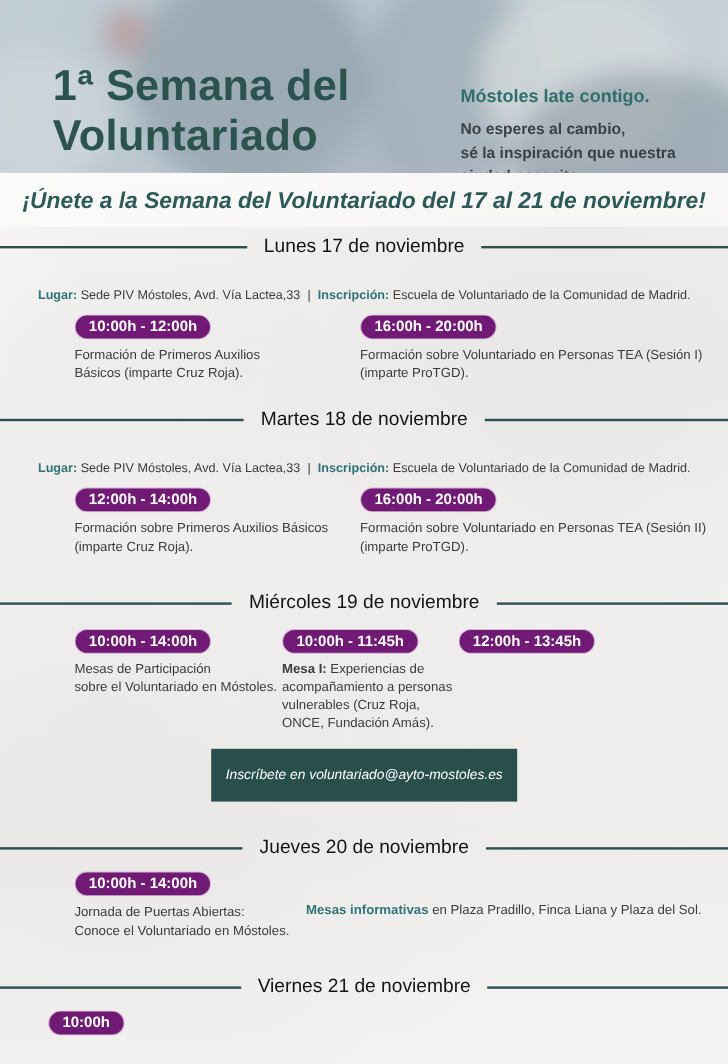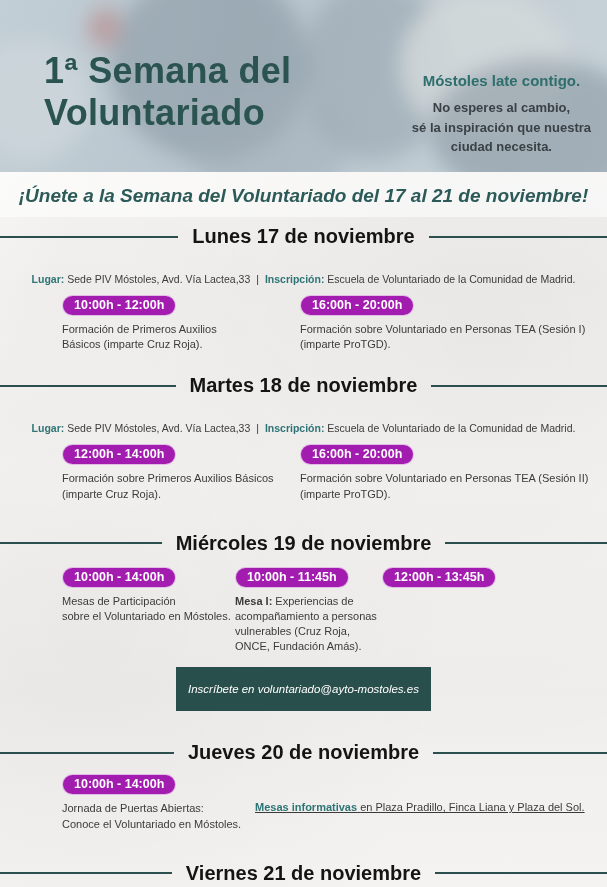--- a/index.html
+++ b/index.html
@@ -7,56 +7,56 @@
     width:607px;height:887px;overflow:hidden;
     font-family:"Liberation Sans",sans-serif;
     color:#3b3b3b;
     background:
       linear-gradient(115deg, rgba(255,255,255,.55) 0%, rgba(255,255,255,0) 18%),
       radial-gradient(ellipse at 80% 38%, rgba(0,0,0,.035), transparent 55%),
       radial-gradient(ellipse at 15% 70%, rgba(0,0,0,.03), transparent 50%),
       linear-gradient(180deg,#f7f6f4 0%,#f0efed 32%,#f5f4f2 55%,#efeeec 78%,#f4f3f1 100%);
   }
   
-  .header{position:relative;height:172px;overflow:hidden;background:linear-gradient(100deg,#ccd4da 0%,#b4c0c9 40%,#c8d0d6 70%,#d4dade 100%);}
+  .header{position:relative;height:144px;overflow:hidden;background:linear-gradient(100deg,#ccd4da 0%,#b4c0c9 40%,#c8d0d6 70%,#d4dade 100%);}
   .ph{position:absolute;border-radius:50%;filter:blur(10px);}
   .ph1{width:200px;height:190px;left:110px;top:-30px;background:#5f6e7a;opacity:.55;}
   .ph2{width:150px;height:180px;left:300px;top:-20px;background:#6b7884;opacity:.45;}
   .ph3{width:170px;height:150px;left:400px;top:-10px;background:#e9e7e3;opacity:.85;}
   .ph4{width:220px;height:140px;left:430px;top:60px;background:#4e5d6a;opacity:.5;}
   .ph5{width:120px;height:120px;left:-30px;top:40px;background:#dfe2e4;opacity:.8;}
   .ph6{width:34px;height:40px;left:88px;top:8px;background:#b5463c;opacity:.55;}
   .ph7{width:160px;height:110px;left:190px;top:90px;background:#8d99a3;opacity:.5;}
   .header-veil{position:absolute;inset:0;background:rgba(183,199,209,.45);}
   .title{position:absolute;left:44px;top:50px;z-index:3;font-size:36px;line-height:1.17;font-weight:bold;color:#2b5450;letter-spacing:.3px;}
-  .tag-box{position:absolute;right:16px;top:72px;z-index:3;text-align:center;}
+  .tag-box{position:absolute;right:44px;top:72px;z-index:3;text-align:left;}
   .tagline{font-size:15px;font-weight:bold;color:#2e6f6d;margin:0 0 9px;}
   .subtitle{font-size:13px;font-weight:bold;color:#3a4146;line-height:1.5;margin:0;white-space:pre-line;}
   
   .banner-wrap{padding:13px 10px 10px;text-align:center;background:rgba(255,255,255,.55);}
   .banner{font-size:19px;font-weight:bold;font-style:italic;color:#2c5a58;}
   
-  .day-head{display:flex;align-items:center;gap:14px;font-size:20px;font-weight:bold;color:#141414;}
+  .day-head{display:flex;align-items:center;gap:14px;font-size:16px;font-weight:normal;color:#141414;}
   .day-head::before,.day-head::after{content:"";flex:1;height:2px;background:#2a4f4e;}
   .info-line{text-align:center;font-size:10.5px;margin-top:25px;color:#3b3b3b;}
   .t-label{color:#2e7476;font-weight:bold;}
   .sep{margin:0 3px;color:#3b3b3b;}
-  .pill{display:inline-block;background:#a21caf;color:#fff;font-weight:bold;font-size:12.5px;padding:2px 11px 3px;border-radius:12px;border:1px solid rgba(255,255,255,.7);}
+  .pill{display:inline-block;background:#701a75;color:#fff;font-weight:bold;font-size:12.5px;padding:2px 11px 3px;border-radius:12px;border:1px solid rgba(255,255,255,.7);}
   .desc{font-size:11px;line-height:1.38;margin:6px 0 0;white-space:pre-line;color:#3b3b3b;}
   .desc b{margin-right:3px;}
   .grid2{display:grid;grid-template-columns:238px 1fr;padding-left:62px;margin-top:10px;}
   .grid3{display:grid;grid-template-columns:173px 147px 1fr;padding:0 14px 0 62px;margin-top:12px;}
   .grid-j{display:grid;grid-template-columns:193px 1fr;padding-left:62px;margin-top:10px;}
-  .grid-v{display:grid;grid-template-columns:278px 1fr;padding-left:62px;margin-top:10px;}
+  .grid-v{display:grid;grid-template-columns:278px 1fr;padding-left:40px;margin-top:10px;}
   .right-offset{margin-top:26px;}
   .day{margin-top:22px;}
   .day.first{margin-top:8px;}
   .day.gap-lg{margin-top:30px;}
   .inscribete{display:table;margin:13px auto 0;background:#294f4c;color:#fff;font-style:italic;font-size:11.5px;padding:16px 12px;}
-  .r-line{font-size:11px;line-height:1.45;margin:0 0 5px;text-decoration:underline;}
+  .r-line{font-size:11px;line-height:1.45;margin:0 0 5px;}
 </style>
 </head>
 <body>
 
 <div class="header">
   <div class="ph ph1"></div>
   <div class="ph ph2"></div>
   <div class="ph ph3"></div>
   <div class="ph ph4"></div>
   <div class="ph ph5"></div>

